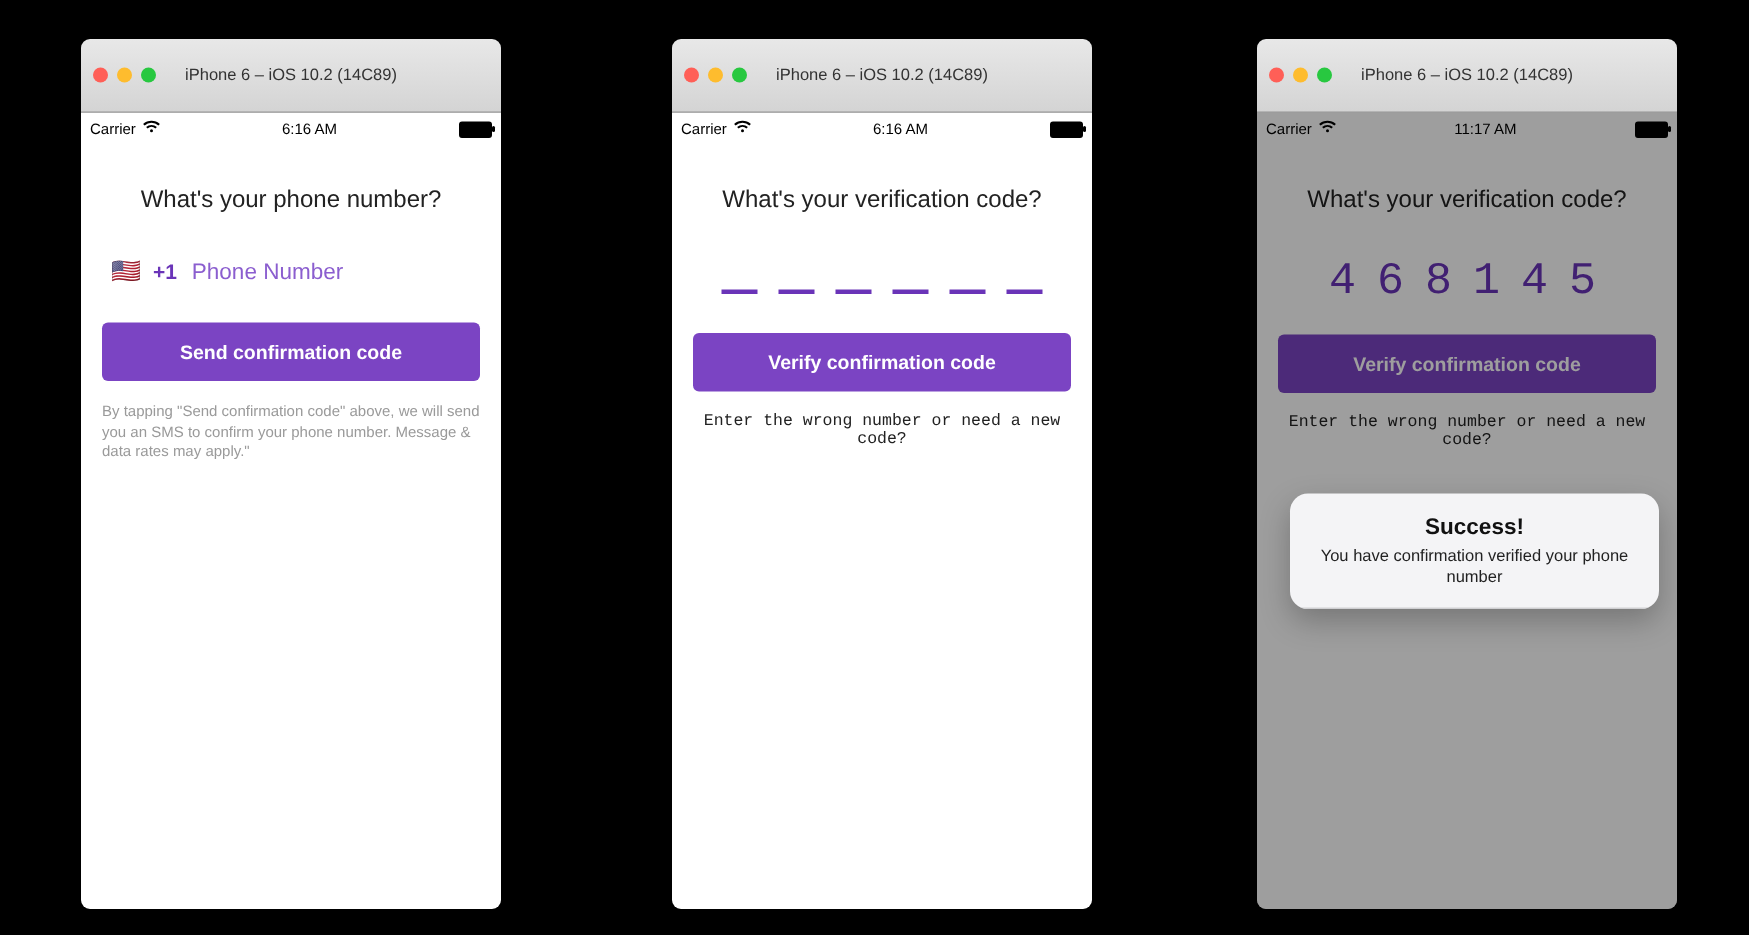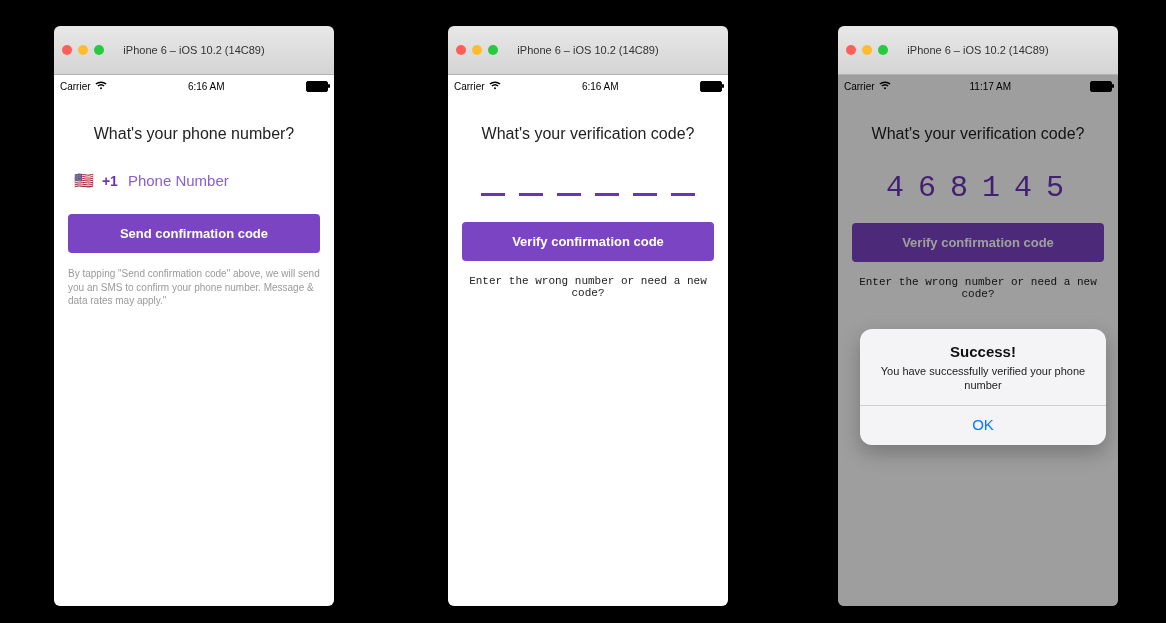--- a/index.html
+++ b/index.html
@@ -300,18 +300,17 @@
     </div>
     <div class="screen-content">
       <div class="heading">What's your verification code?</div>
       <div class="code-filled">468145</div>
       <button class="primary-btn">Verify confirmation code</button>
       <div class="subtext">Enter the wrong number or need a new code?</div>
     </div>
     <div class="dim-overlay"></div>
     <div class="alert">
       <div class="alert-title">Success!</div>
-      <div class="alert-msg">You have successfully verified your phone number</div>
+      <div class="alert-msg">You have confirmation verified your phone number</div>
       <div class="alert-sep"></div>
-      <button class="alert-btn">OK</button>
     </div>
   </div>
 </div>
 
 </body></html>

